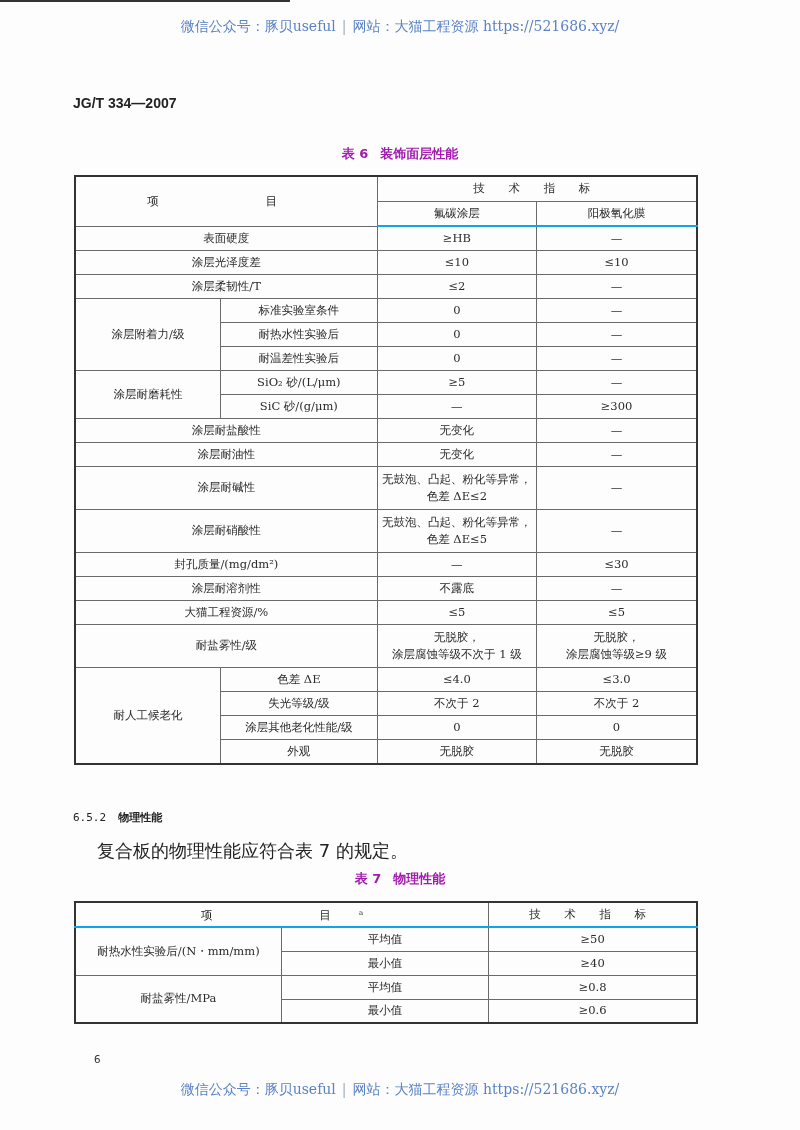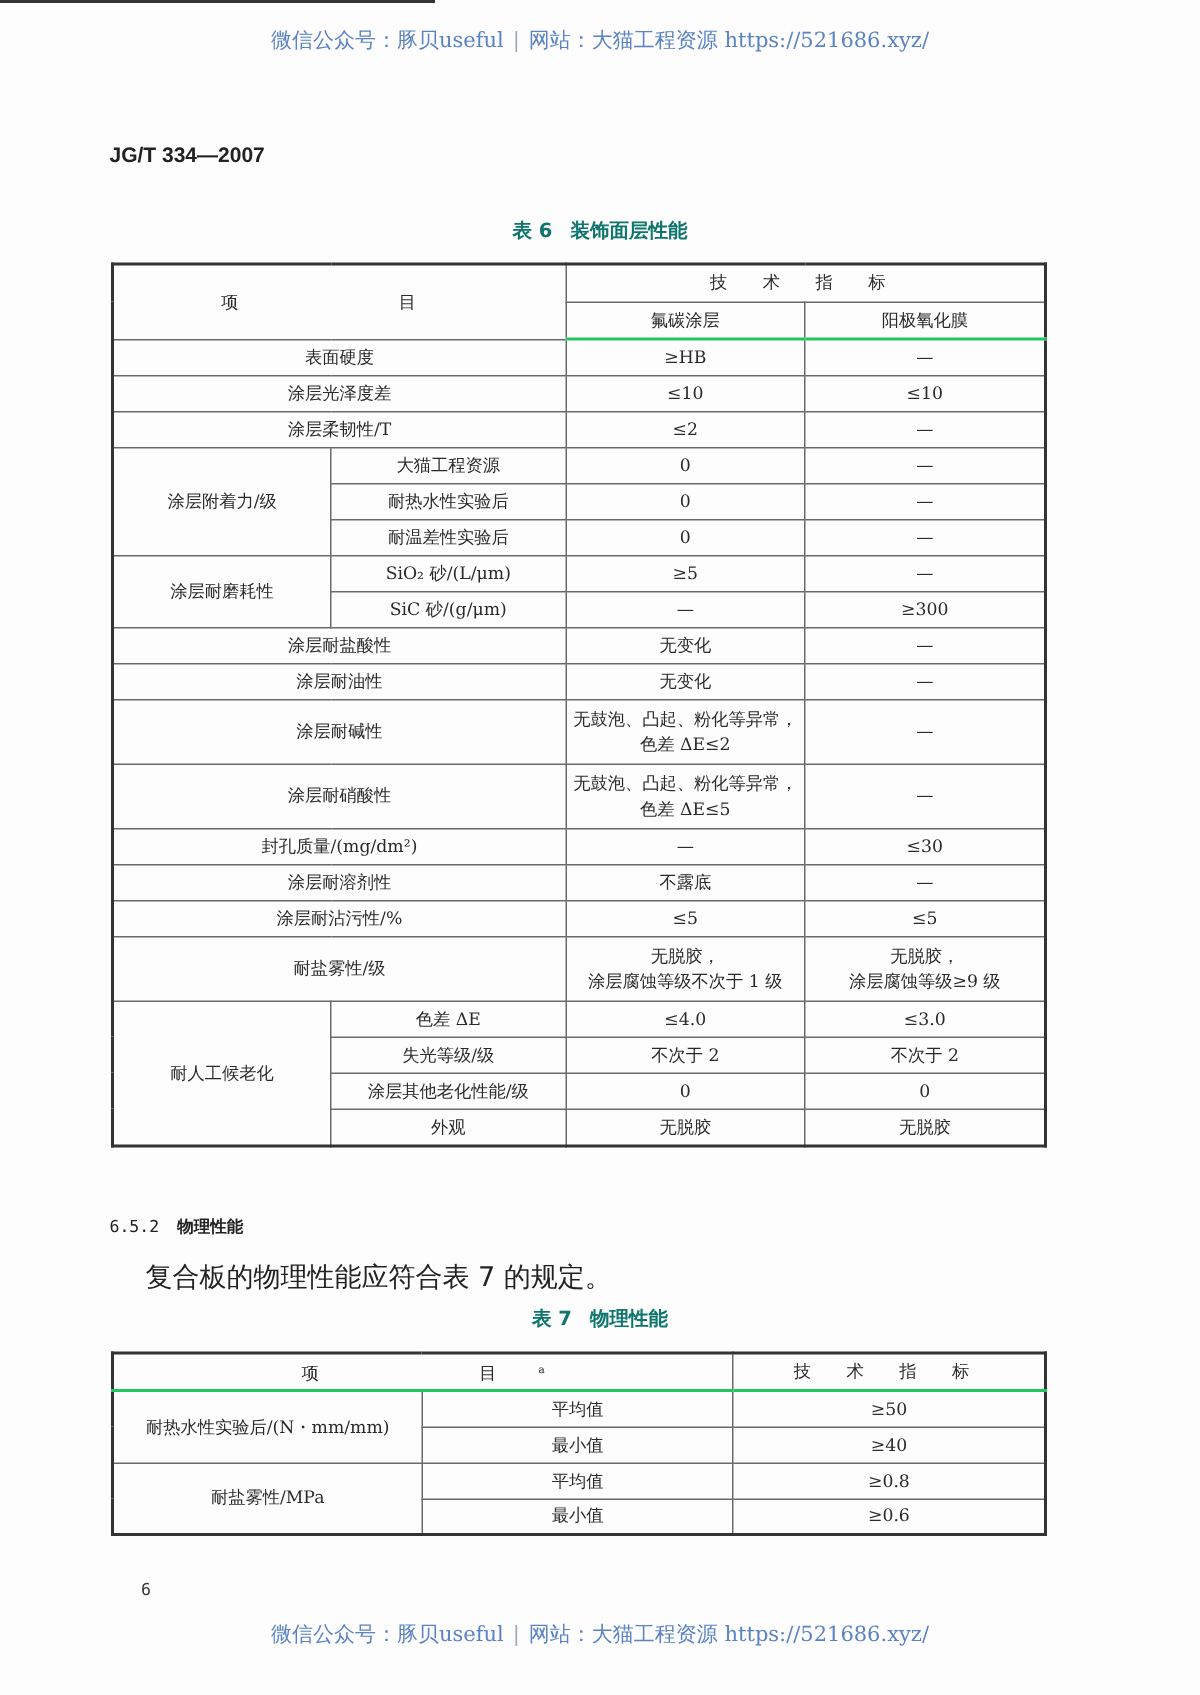--- a/index.html
+++ b/index.html
@@ -15,33 +15,33 @@
     }
     .wm-top { top: 18px; }
     .wm-bottom { top: 1081px; }
     .wm-sep { display: inline-block; margin: 0 6px; color: #9ab; }
     .std-code {
       position: absolute; left: 73px; top: 95px; font-size: 14px; font-weight: bold;
       font-family: "Liberation Sans", sans-serif; color: #222;
     }
     .caption {
       position: absolute; left: 0; width: 800px; text-align: center;
-      font-size: 13px; font-weight: bold; font-family: "DejaVu Sans", sans-serif; color: #0f766e;
+      font-size: 13px; font-weight: bold; font-family: "DejaVu Sans", sans-serif; color: #a21caf;
     }
     .cap6 { top: 145px; }
     .cap7 { top: 870px; }
     .caption .num { margin-right: 12px; }
     table { position: absolute; border-collapse: collapse; font-size: 11.5px; color: #2a2a2a; }
     table td {
       border: 1px solid #6a6a6a; text-align: center; vertical-align: middle;
       padding: 0 4px; line-height: 17px;
     }
     table.t6 { left: 74px; top: 175px; width: 624px; border: 2px solid #333; }
     table.t7 { left: 74px; top: 901px; width: 624px; border: 2px solid #333; }
-    .t6 .hdr-bottom td, .t7 .hdr-bottom td { border-bottom: 2px solid #22c55e; }
+    .t6 .hdr-bottom td, .t7 .hdr-bottom td { border-bottom: 2px solid #0ea5e9; }
     .spaced { letter-spacing: 10px; }
     .wide { letter-spacing: 28px; margin-top: 24px; }
     .section-head {
       position: absolute; left: 73px; top: 810px; font-size: 11px; color: #222;
       font-family: "DejaVu Sans Mono", monospace;
     }
     .section-head .title { font-family: "DejaVu Sans", sans-serif; font-weight: bold; margin-left: 12px; }
     .para {
       position: absolute; left: 97px; top: 839px; font-size: 18px; color: #222;
       font-family: "DejaVu Sans", sans-serif;
@@ -93,21 +93,21 @@
     <td>≤10</td>
     <td>≤10</td>
   </tr>
   <tr style="height:24px">
     <td colspan="2">涂层柔韧性/T</td>
     <td>≤2</td>
     <td>—</td>
   </tr>
   <tr style="height:24px">
     <td rowspan="3">涂层附着力/级</td>
-    <td>大猫工程资源</td>
+    <td>标准实验室条件</td>
     <td>0</td>
     <td>—</td>
   </tr>
   <tr style="height:24px">
     <td>耐热水性实验后</td>
     <td>0</td>
     <td>—</td>
   </tr>
   <tr style="height:24px">
     <td>耐温差性实验后</td>
@@ -155,21 +155,21 @@
     <td colspan="2">封孔质量/(mg/dm²)</td>
     <td>—</td>
     <td>≤30</td>
   </tr>
   <tr style="height:24px">
     <td colspan="2">涂层耐溶剂性</td>
     <td>不露底</td>
     <td>—</td>
   </tr>
   <tr style="height:24px">
-    <td colspan="2">涂层耐沾污性/%</td>
+    <td colspan="2">大猫工程资源/%</td>
     <td>≤5</td>
     <td>≤5</td>
   </tr>
   <tr style="height:43px">
     <td colspan="2">耐盐雾性/级</td>
     <td>
           <div>无脱胶，</div>
           <div>涂层腐蚀等级不次于 1 级</div>
         </td>
     <td>

